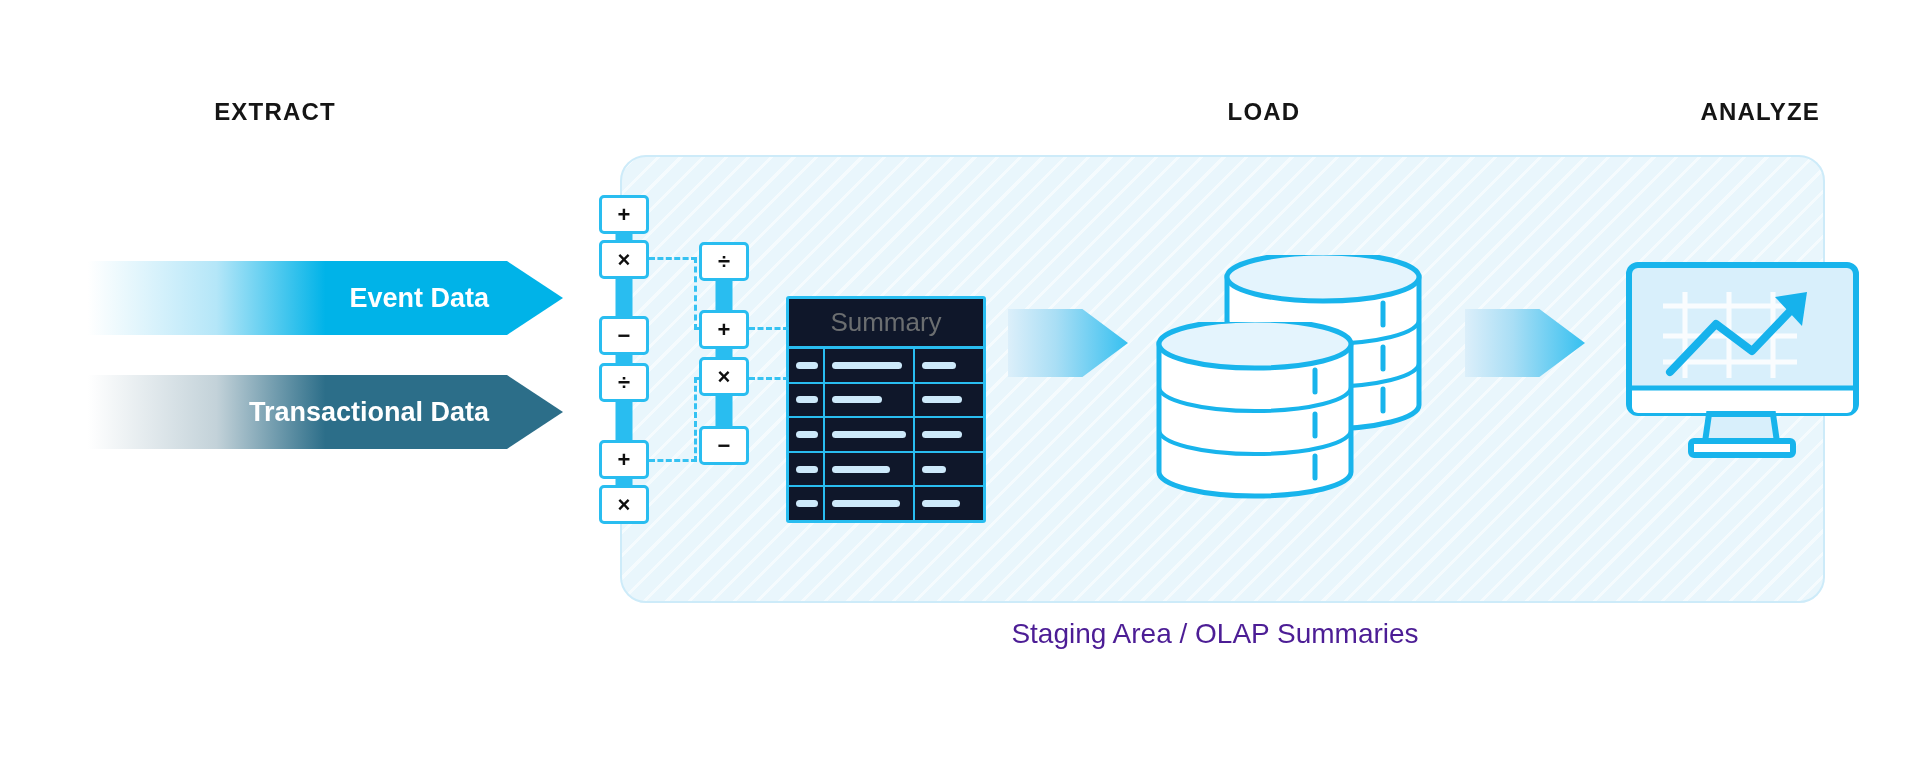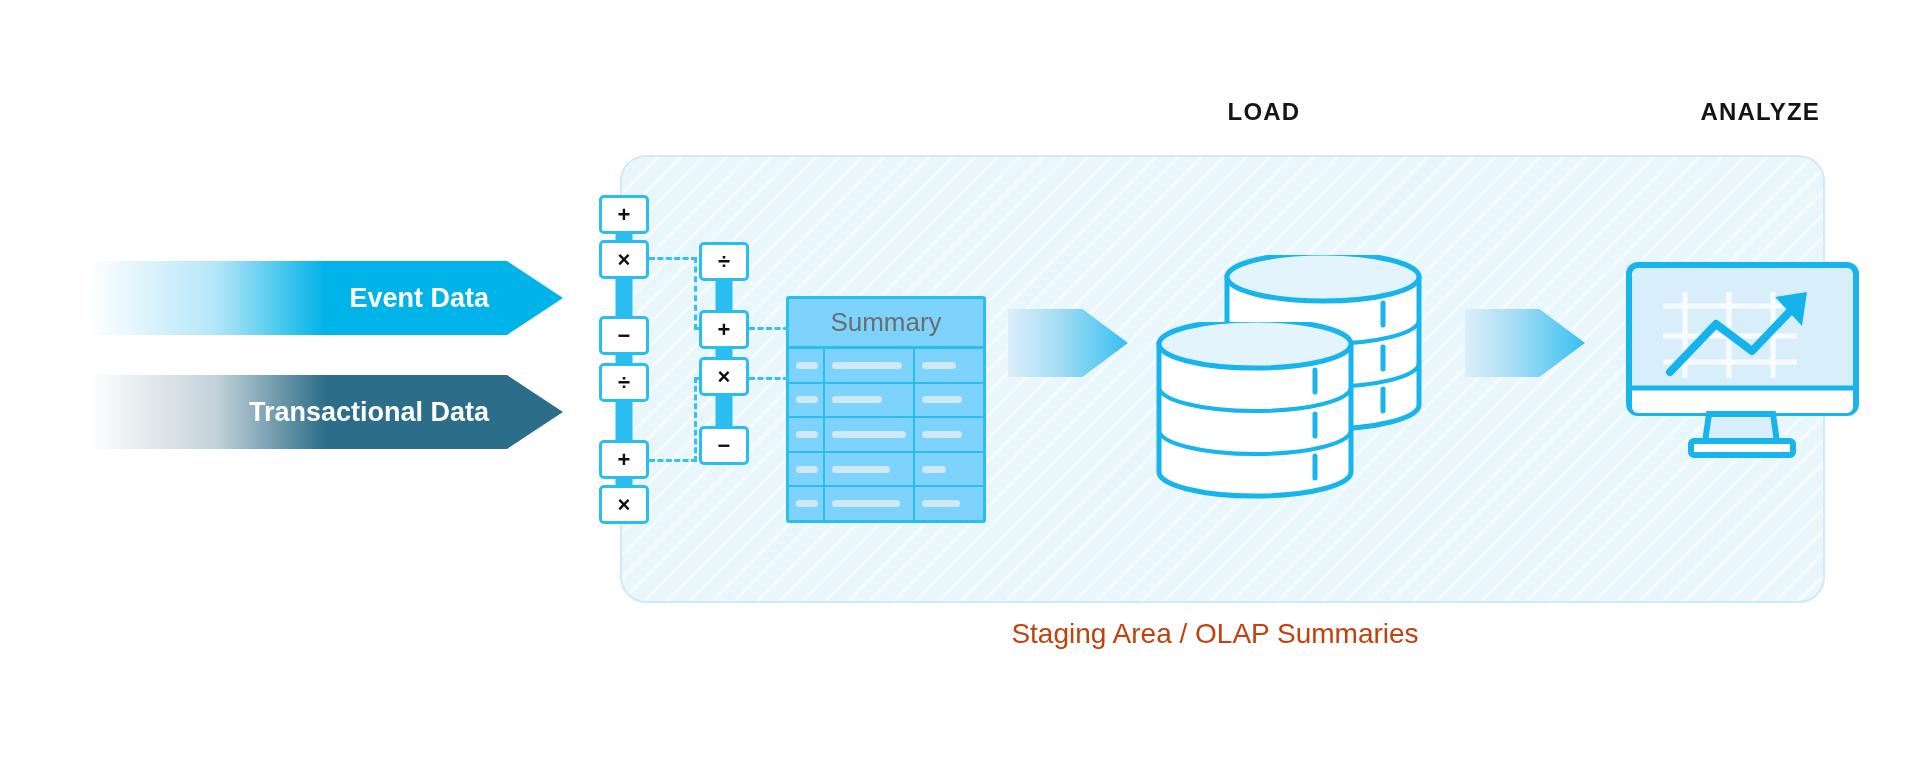--- a/index.html
+++ b/index.html
@@ -56,21 +56,21 @@
     box-sizing: border-box;
   }
 
   #staging-caption {
     position: absolute;
     left: 900px;
     top: 618px;
     width: 630px;
     text-align: center;
     font-size: 28px;
-    color: #c2410c;
+    color: #4c1d95;
     white-space: nowrap;
   }
 
   
   .source-arrow {
     position: absolute;
     height: 74px;
     width: 495px;
     display: flex;
     align-items: center;
@@ -153,21 +153,21 @@
   
   #summary-table {
     position: absolute;
     left: 786px;
     top: 296px;
     width: 200px;
     height: 227px;
     border: 3px solid #29BDF0;
     border-radius: 3px;
     box-sizing: border-box;
-    background: #7dd3fc;
+    background: #0f172a;
     display: flex;
     flex-direction: column;
   }
   #summary-title {
     height: 50px;
     display: flex;
     align-items: center;
     justify-content: center;
     font-size: 26px;
     color: #6B6E70;
@@ -205,20 +205,21 @@
 
   
   #monitor { position: absolute; left: 1625px; top: 262px; width: 235px; height: 200px; }
   #monitor svg { display: block; }
 </style>
 </head>
 <body>
 
 <div class="stage">
 
+  <div class="phase-label" id="phase-extract">EXTRACT</div>
   <div class="phase-label" id="phase-load">LOAD</div>
   <div class="phase-label" id="phase-analyze">ANALYZE</div>
 
   <div id="staging-panel"></div>
 
   <div class="source-arrow" id="source-arrow-event">
     <span class="source-label">Event Data</span>
   </div>
   <div class="source-arrow" id="source-arrow-transactional">
     <span class="source-label">Transactional Data</span>

